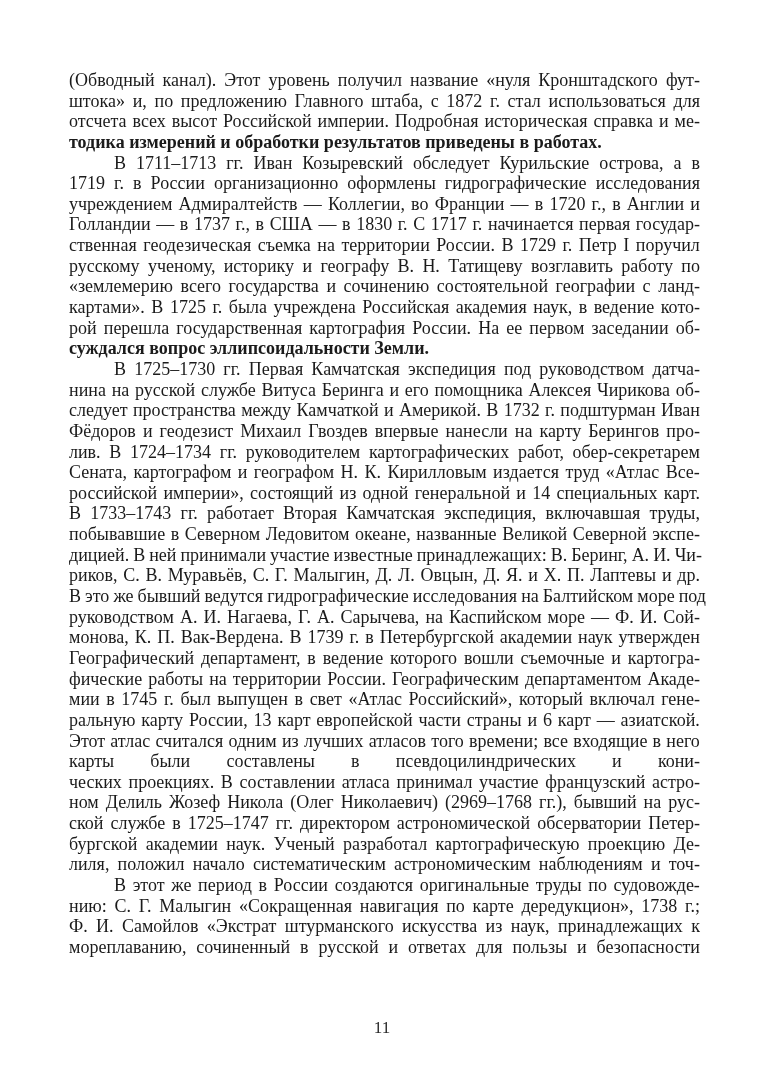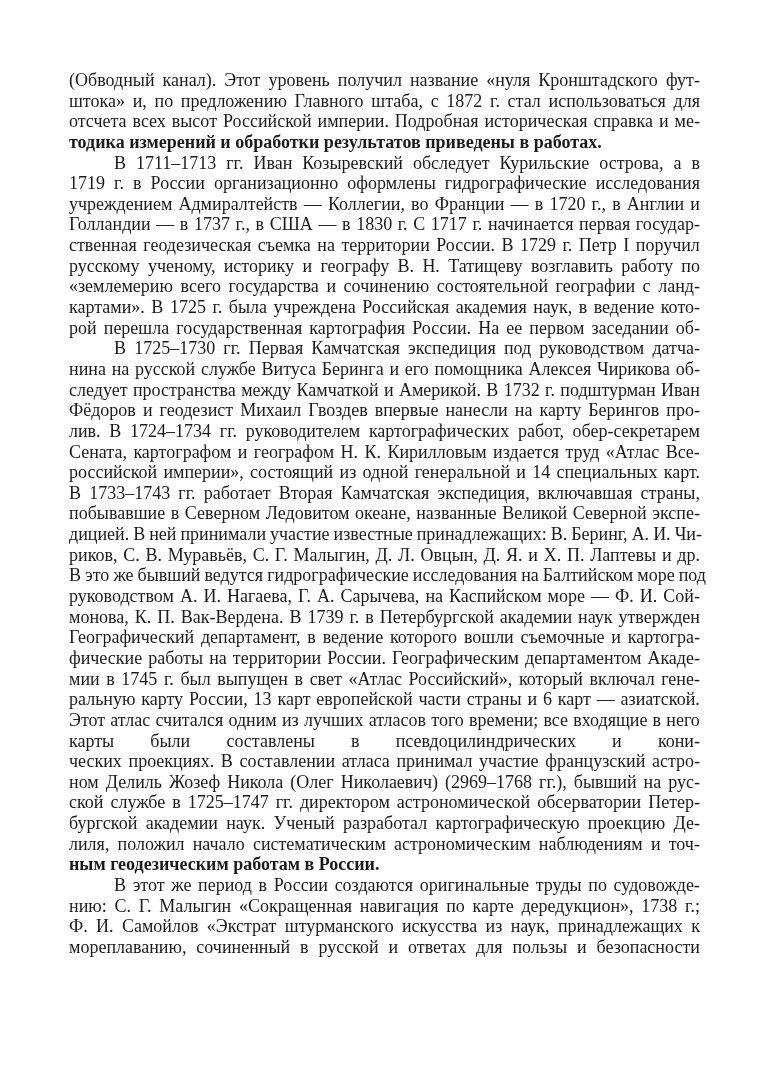--- a/index.html
+++ b/index.html
@@ -204,20 +204,21 @@
           <span>перешла</span>
           <span>государственная</span>
           <span>картография</span>
           <span>России.</span>
           <span>На</span>
           <span>ее</span>
           <span>первом</span>
           <span>заседании</span>
           <span>об-</span>
         </div>
+        <div class="line plain">суждался вопрос эллипсоидальности Земли.</div>
       </div>
       <div class="paragraph">
         <div class="line just indent">
           <span>В</span>
           <span>1725–1730</span>
           <span>гг.</span>
           <span>Первая</span>
           <span>Камчатская</span>
           <span>экспедиция</span>
           <span>под</span>
@@ -301,21 +302,21 @@
         </div>
         <div class="line just">
           <span>В</span>
           <span>1733–1743</span>
           <span>гг.</span>
           <span>работает</span>
           <span>Вторая</span>
           <span>Камчатская</span>
           <span>экспедиция,</span>
           <span>включавшая</span>
-          <span>страны,</span>
+          <span>труды,</span>
         </div>
         <div class="line just">
           <span>побывавшие</span>
           <span>в</span>
           <span>Северном</span>
           <span>Ледовитом</span>
           <span>океане,</span>
           <span>названные</span>
           <span>Великой</span>
           <span>Северной</span>
@@ -521,21 +522,20 @@
         <div class="line just">
           <span>лиля,</span>
           <span>положил</span>
           <span>начало</span>
           <span>систематическим</span>
           <span>астрономическим</span>
           <span>наблюдениям</span>
           <span>и</span>
           <span>точ-</span>
         </div>
-        <div class="line plain">ным геодезическим работам в России.</div>
       </div>
       <div class="paragraph">
         <div class="line just indent">
           <span>В</span>
           <span>этот</span>
           <span>же</span>
           <span>период</span>
           <span>в</span>
           <span>России</span>
           <span>создаются</span>
@@ -576,13 +576,14 @@
           <span>русской</span>
           <span>и</span>
           <span>ответах</span>
           <span>для</span>
           <span>пользы</span>
           <span>и</span>
           <span>безопасности</span>
         </div>
       </div>
     </div>
+  <div class="page-number">11</div>
 </div>
 
 </body></html>

